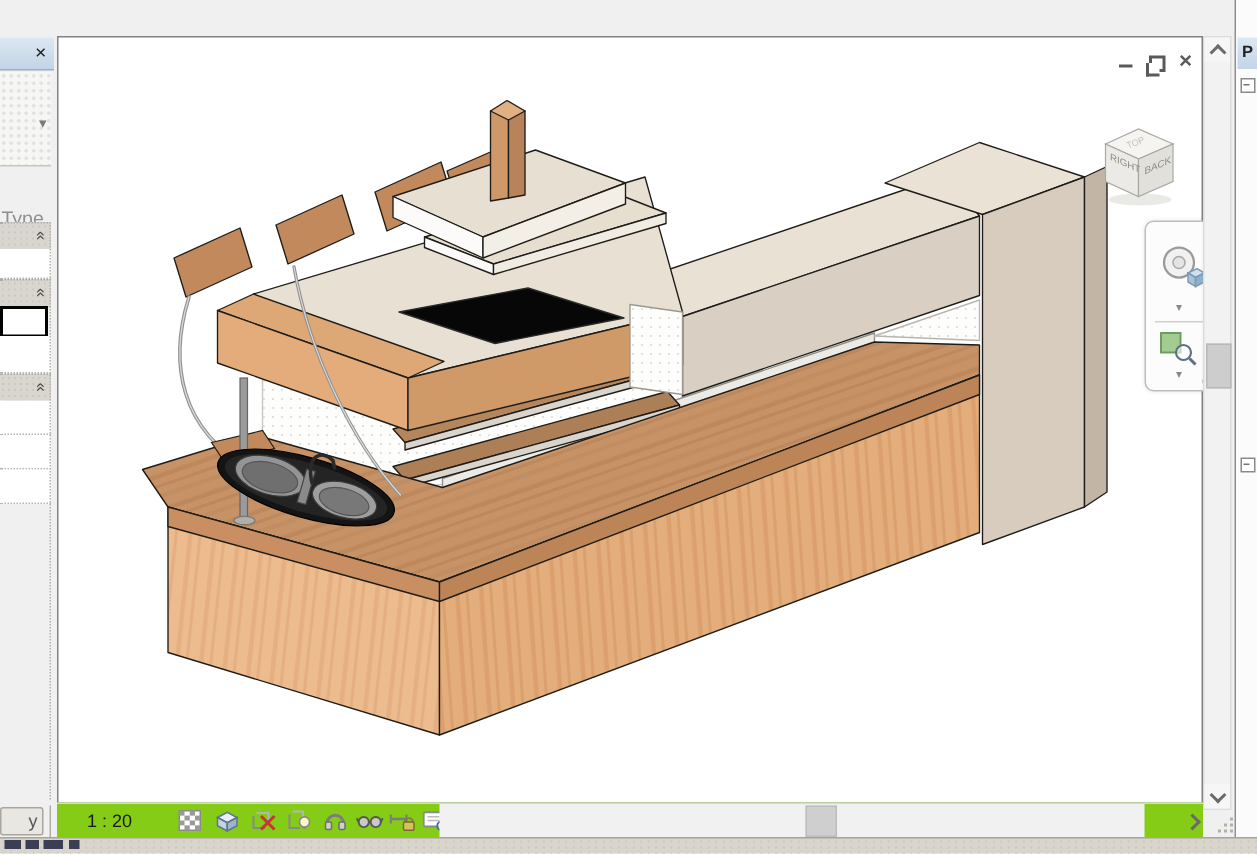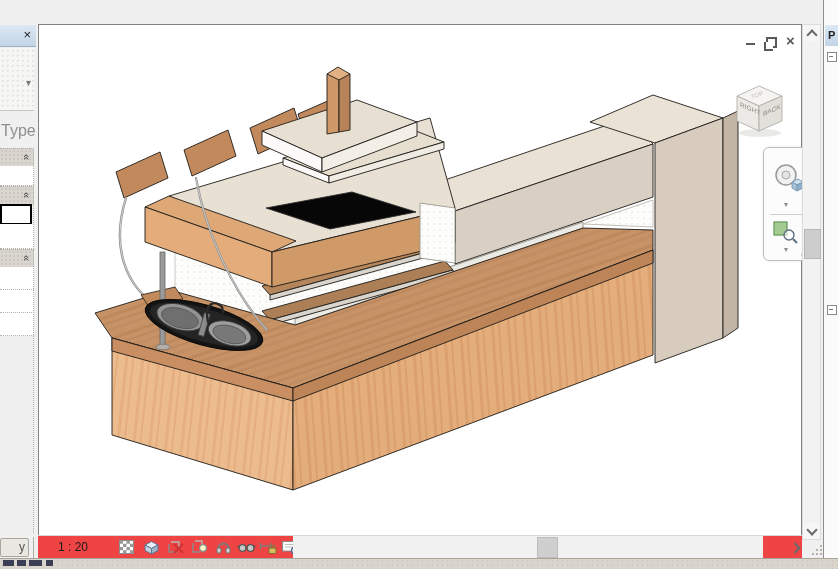--- a/index.html
+++ b/index.html
@@ -9,21 +9,21 @@
 
   
   #left-panel{left:0;top:0;width:36px;height:558px;background:#f0f0f0;}
   #lp-titlebar{left:0;top:25px;width:36px;height:21px;
     background:linear-gradient(#dce8f4,#c2d4e6);border-bottom:1px solid #9ab0c4;}
   #lp-close{position:absolute;right:5px;top:3px;color:#1a1a1a;font-size:13px;line-height:13px;cursor:default;}
   #lp-preview{left:0;top:48px;width:34px;height:62px;background:#f6f6f5;
     border-bottom:1px solid #c9c6c0;
     background-image:radial-gradient(#e3e1dd 1px,transparent 1px);background-size:5px 5px;}
   #lp-dd{position:absolute;right:3px;bottom:22px;color:#7a7a7a;font-size:10px;}
-  #lp-type{left:1px;top:122px;width:35px;height:18px;color:#8f8f8f;font-size:16px;}
+  #lp-type{left:1px;top:138px;width:35px;height:18px;color:#8f8f8f;font-size:13px;}
   .lp-header{left:0;width:34px;height:17px;background:#d9d6cf;
     background-image:radial-gradient(#cdc9c1 1px,transparent 1px);background-size:4px 4px;
     border-top:1px dotted #aaa;border-bottom:1px dotted #aaa;}
   .lp-chev{position:absolute;right:4px;top:2px;font-size:11px;color:#3d3d3d;
     display:inline-block;transform:rotate(90deg);}
   .lp-row{left:0;width:34px;background:#fff;border-bottom:1px dotted #b5b2aa;}
   #lp-blackbox{left:0;top:204px;width:28px;height:17px;background:#fff;border:2px solid #000;}
   #lp-rightedge{left:33px;top:148px;width:0;height:385px;border-right:1px dotted #b5b2aa;}
   #lp-apply{left:0;top:538px;width:29px;height:19px;background:#e9e7e2;
     border:1px solid #a9a69e;border-radius:2px;color:#555;font-size:12px;
@@ -31,21 +31,21 @@
   #lp-sep{left:33px;top:537px;width:0;height:21px;border-left:1px solid #b0ada6;}
 
   
   #canvas{left:38px;top:24px;width:762px;height:510px;background:#fff;border:1px solid #828282;}
   
   #vscroll{left:802px;top:24px;width:19px;height:516px;background:#f2f2f2;border:1px solid #dcdcdc;box-sizing:border-box;}
   .sb-btn{position:absolute;left:0;width:17px;height:16px;background:#f6f6f6;}
   .chev{position:absolute;width:6px;height:6px;border-left:2px solid #6a6a6a;border-top:2px solid #6a6a6a;}
   #vthumb{position:absolute;left:1px;top:204px;width:15px;height:28px;background:#cdcdcd;border:1px solid #b8b8b8;}
   
-  #bottomrow{left:38px;top:535px;width:764px;height:22px;background:#ef4444;border-top:1px solid #d8d8d8;}
+  #bottomrow{left:38px;top:535px;width:764px;height:22px;background:#84cc16;border-top:1px solid #d8d8d8;}
   #scale-label{position:absolute;left:20px;top:4px;font-size:12px;color:#1a1a1a;}
   .vc-icon{position:absolute;top:3px;width:19px;height:16px;}
   #hscroll{position:absolute;left:255px;top:0;width:470px;height:22px;background:#f1f1f1;}
   #hthumb{position:absolute;left:244px;top:1px;width:19px;height:19px;background:#cfcfcf;border:1px solid #bdbdbd;}
   #grip{left:808px;top:544px;width:18px;height:13px;}
   .gd{position:absolute;width:2px;height:2px;background:#b3b0a8;}
 
   
   #winctrl{left:744px;top:34px;width:60px;height:16px;}
   #wc-min{position:absolute;left:2px;top:9px;width:9px;height:2px;background:#5a5a5a;}

